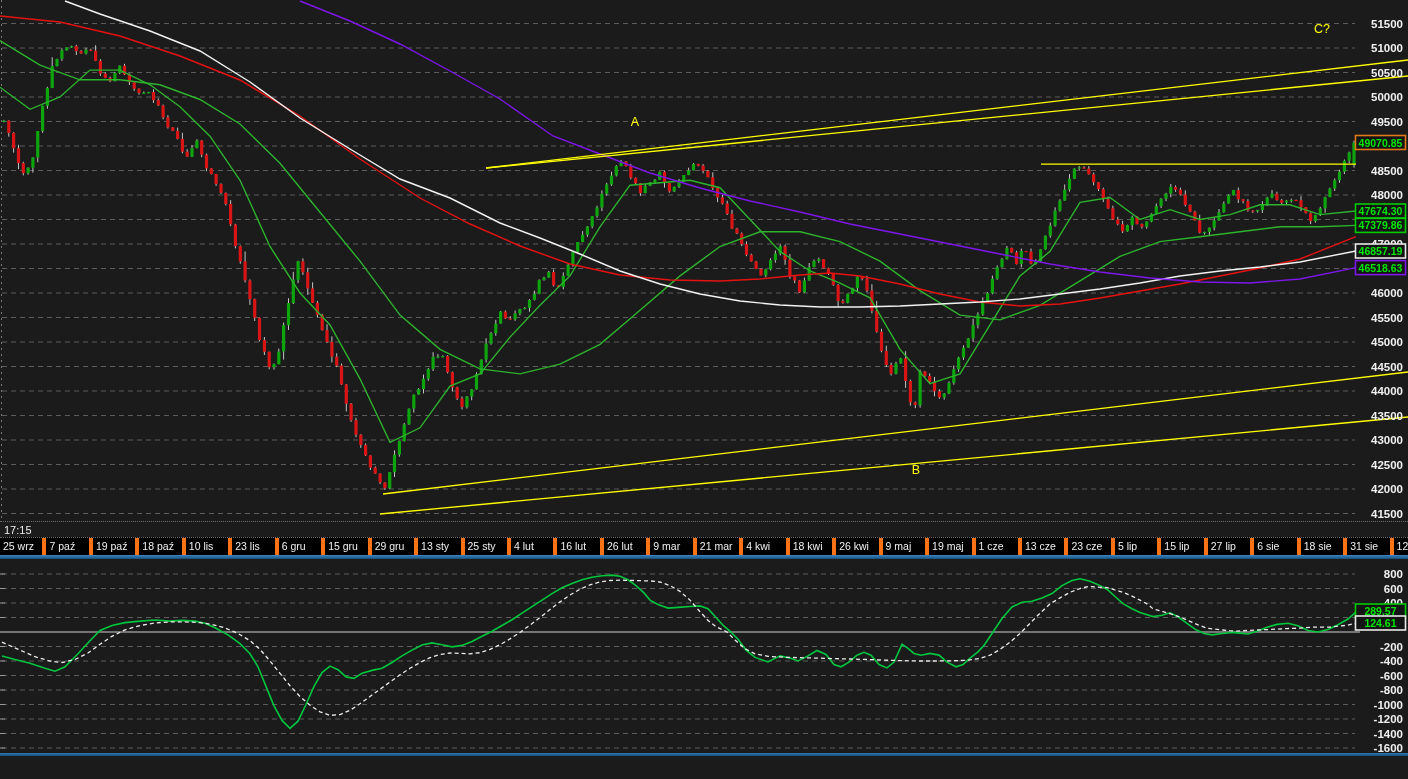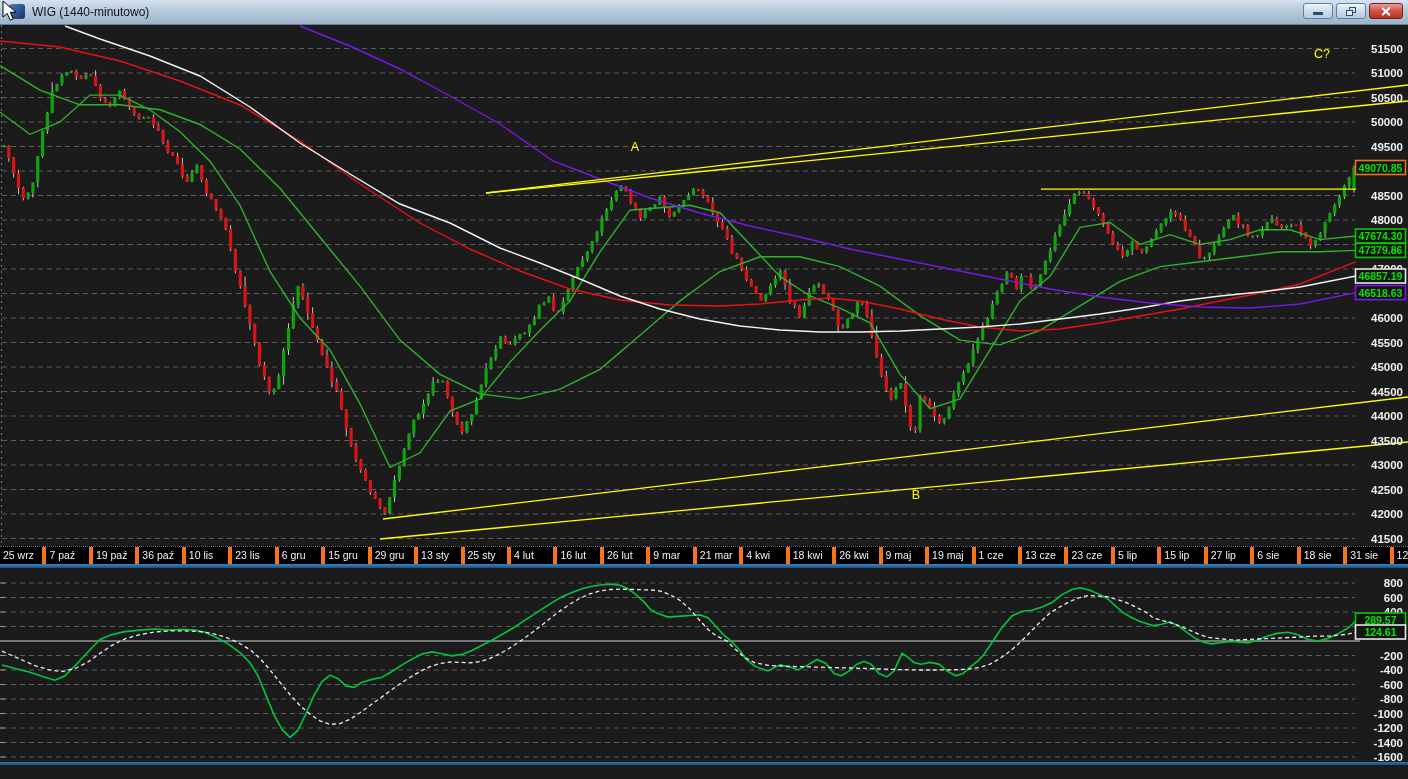--- a/index.html
+++ b/index.html
@@ -33,38 +33,20 @@
   .blue-sep{height:4px;background:linear-gradient(#3d85c0,#17507f);}
   .blue-bottom{height:3px;background:linear-gradient(#2d77b2,#17507f);}
   svg{display:block;}
   text{font-family:"Liberation Sans",sans-serif;}
 </style>
 </head>
 <body>
 
 <div class="window">
 
-  <div class="titlebar">
-    <span class="app-icon"></span>
-    <svg class="cursor-svg" width="24" height="24">
-      <path d="M3,1 L3,17 L7.2,13.4 L10.2,20.2 L13.2,18.9 L10.3,12.3 L16,12.1 Z" fill="#ffffff" stroke="#000000" stroke-width="1"></path>
-    </svg>
-    <span class="title-text">WIG (1440-minutowo)</span>
-    <span class="winbtns">
-      <button class="wb">
-          <span class="g-min"></span>
-        </button>
-      <button class="wb">
-          <span class="g-res"></span>
-        </button>
-      <button class="wb close">
-          <span class="g-x"></span>
-        </button>
-    </span>
-  </div>
 
   <svg id="main-chart" width="1408" height="521">
       <line x1="1.5" y1="0" x2="1.5" y2="521" stroke="#777" stroke-width="1" stroke-dasharray="2 4"></line>
       <g>
         <line x1="2" y1="513.5" x2="1355" y2="513.5" stroke="#5d5d5d" stroke-width="1" stroke-dasharray="5 4"></line>
         <line x1="2" y1="489.0" x2="1355" y2="489.0" stroke="#5d5d5d" stroke-width="1" stroke-dasharray="5 4"></line>
         <line x1="2" y1="464.5" x2="1355" y2="464.5" stroke="#5d5d5d" stroke-width="1" stroke-dasharray="5 4"></line>
         <line x1="2" y1="440.0" x2="1355" y2="440.0" stroke="#5d5d5d" stroke-width="1" stroke-dasharray="5 4"></line>
         <line x1="2" y1="415.5" x2="1355" y2="415.5" stroke="#5d5d5d" stroke-width="1" stroke-dasharray="5 4"></line>
         <line x1="2" y1="391.0" x2="1355" y2="391.0" stroke="#5d5d5d" stroke-width="1" stroke-dasharray="5 4"></line>
@@ -686,26 +668,29 @@
       <rect x="1355.5" y="204.0" width="50" height="14" fill="#141414" stroke="#00cc00" stroke-width="1.6"></rect>
       <text x="1380.5" y="215.0" fill="#00e600" font-size="10.5" font-weight="bold" text-anchor="middle">47674.30</text>
       <rect x="1355.5" y="218.4" width="50" height="14" fill="#141414" stroke="#00cc00" stroke-width="1.6"></rect>
       <text x="1380.5" y="229.4" fill="#00e600" font-size="10.5" font-weight="bold" text-anchor="middle">47379.86</text>
       <rect x="1355.5" y="244.0" width="50" height="14" fill="#141414" stroke="#e8e8e8" stroke-width="1.6"></rect>
       <text x="1380.5" y="255.0" fill="#00e600" font-size="10.5" font-weight="bold" text-anchor="middle">46857.19</text>
       <rect x="1355.5" y="260.6" width="50" height="14" fill="#141414" stroke="#7d16e8" stroke-width="1.6"></rect>
       <text x="1380.5" y="271.6" fill="#00e600" font-size="10.5" font-weight="bold" text-anchor="middle">46518.63</text>
     </svg>
 
+  <div class="time-row">
+    <span>17:15</span>
+  </div>
 
   <div class="date-row" id="date-row">
       <div class="dcell first">25 wrz</div>
       <div class="dcell">7 paź</div>
       <div class="dcell">19 paź</div>
-      <div class="dcell">36 paź</div>
+      <div class="dcell">18 paź</div>
       <div class="dcell">10 lis</div>
       <div class="dcell">23 lis</div>
       <div class="dcell">6 gru</div>
       <div class="dcell">15 gru</div>
       <div class="dcell">29 gru</div>
       <div class="dcell">13 sty</div>
       <div class="dcell">25 sty</div>
       <div class="dcell">4 lut</div>
       <div class="dcell">16 lut</div>
       <div class="dcell">26 lut</div>

